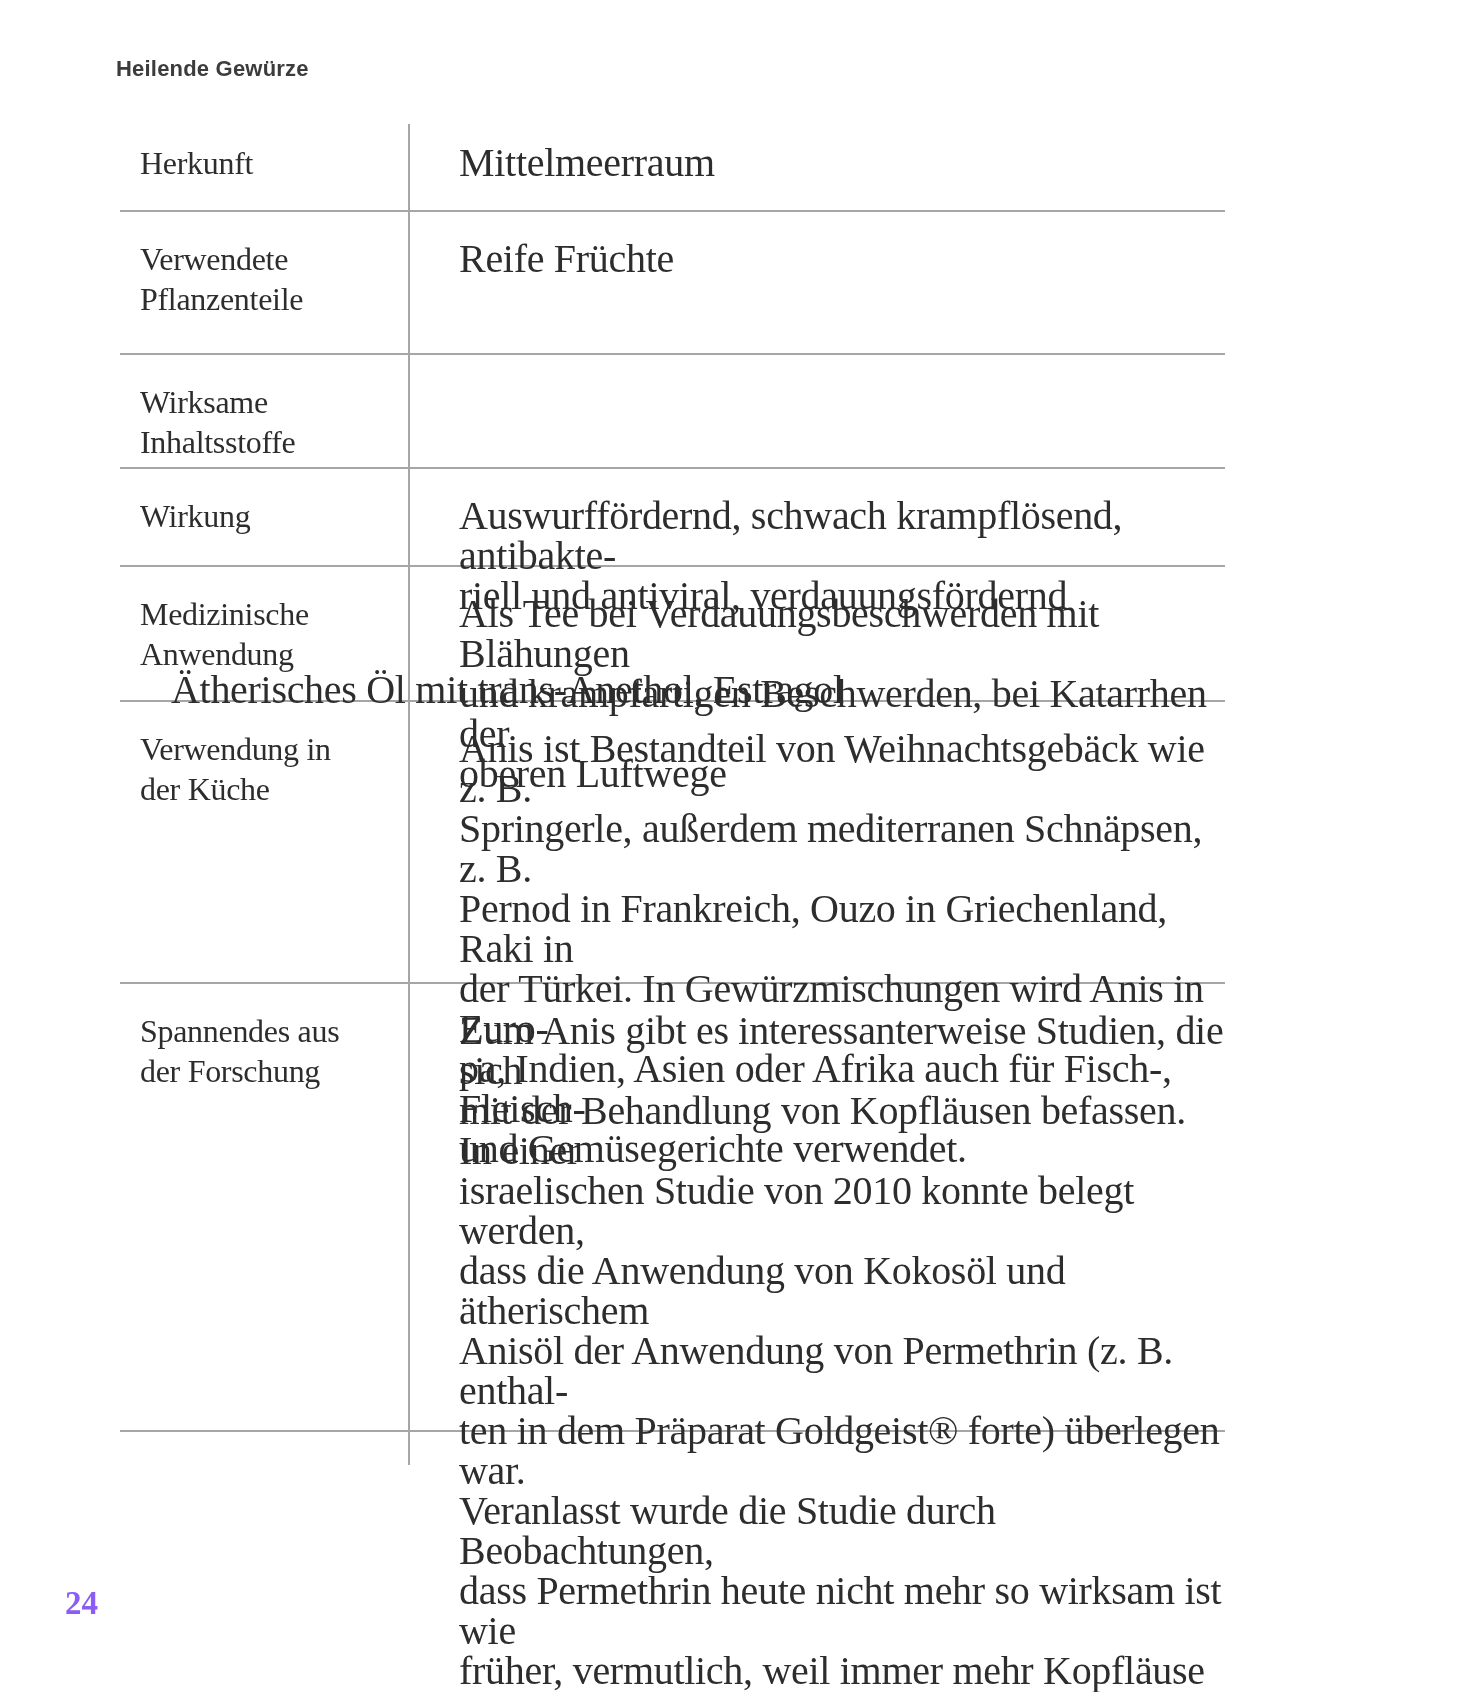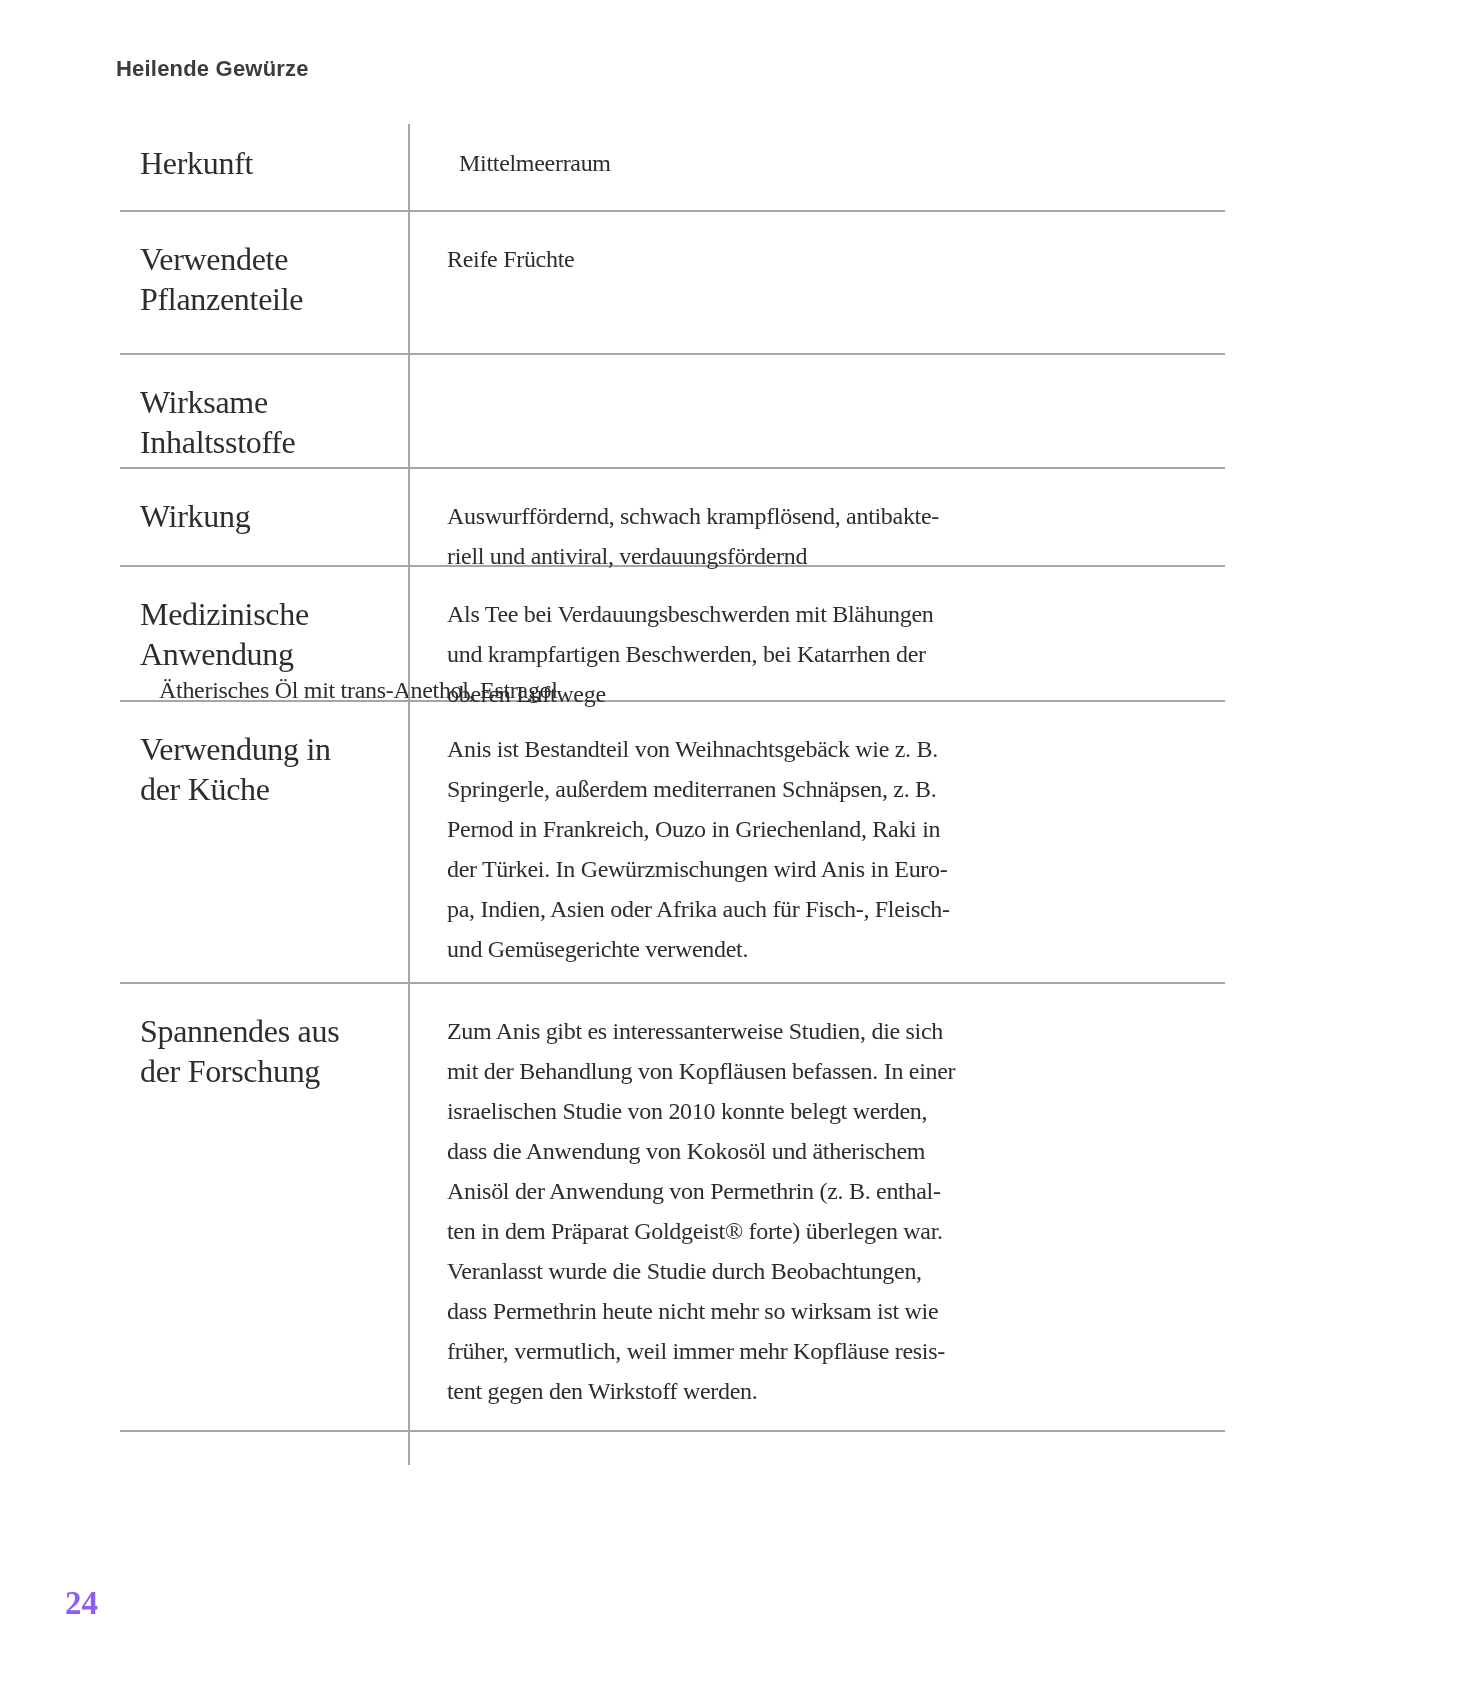--- a/index.html
+++ b/index.html
@@ -41,42 +41,42 @@
     background: #a6a6a6;
   }
   .row {
     display: flex;
     box-sizing: border-box;
     border-bottom: 2px solid #a6a6a6;
     padding-top: 27px;
   }
   .row:first-child { padding-top: 19px; }
   .row:last-child { border-bottom: none; }
-  .row-1 { height: 88px; gap: 12px; }
+  .row-1 { height: 88px; }
   .row-2 { height: 143px; }
   .row-3 { height: 114px; flex-direction: column; }
   .row-4 { height: 98px; }
   .row-5 { height: 135px; }
   .row-6 { height: 282px; }
   .row-7 { height: 448px; }
   .cell-label {
     box-sizing: border-box;
     width: 288px;
     flex: 0 0 288px;
     padding-left: 20px;
     font-size: 32px;
     line-height: 40px;
     letter-spacing: -0.3px;
     white-space: pre-line;
   }
   .cell-content {
     box-sizing: border-box;
     flex: 1 1 auto;
-    padding-left: 39px;
-    font-size: 24px;
+    padding-left: 51px;
+    font-size: 40px;
     line-height: 40px;
     letter-spacing: -0.3px;
     white-space: pre-line;
   }
   .page-number {
     position: absolute;
     left: 65px;
     top: 1585px;
     font-family: "Liberation Serif", serif;
     font-weight: 700;

